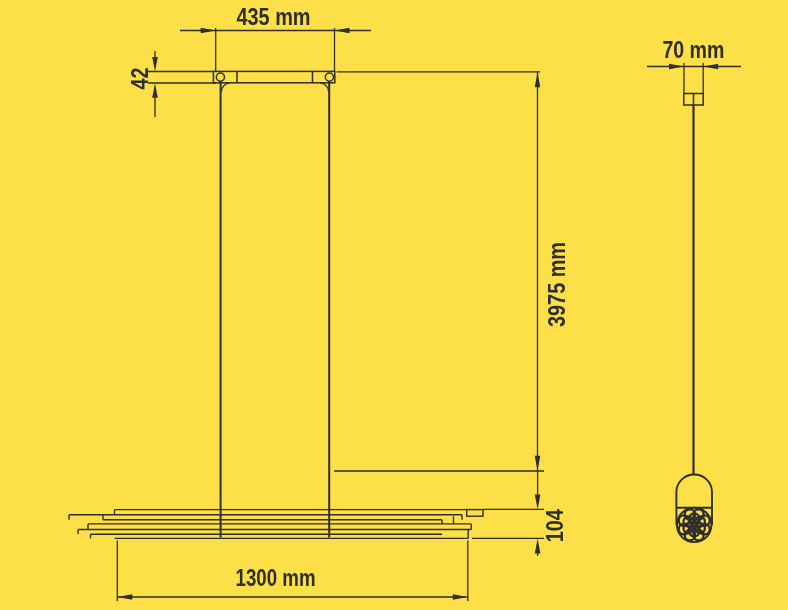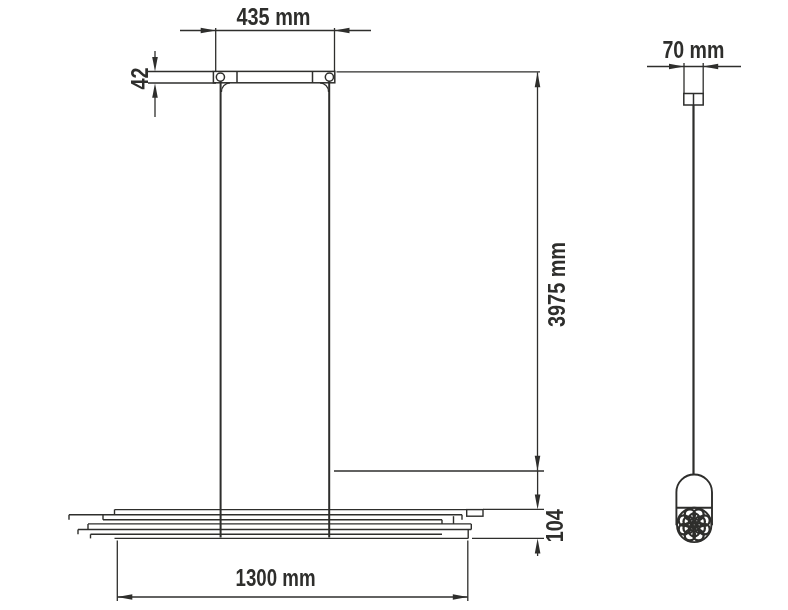--- a/index.html
+++ b/index.html
@@ -1,16 +1,16 @@
 <!DOCTYPE html>
 <html><head>
 <meta charset="utf-8">
 <style>
   html,body{margin:0;padding:0;background:#000;}
-  #stage{position:relative;width:788px;height:610px;background:#ffffff;overflow:hidden;}
+  #stage{position:relative;width:788px;height:610px;background:#fde047;overflow:hidden;}
   svg{position:absolute;left:0;top:0;}
   .t{font-family:"Liberation Sans",sans-serif;font-weight:bold;fill:#2e2e2c;}
 </style>
 </head>
 <body>
 
 <div id="stage">
 <svg width="788" height="610" viewBox="0 0 788 610">
   <g stroke="#2e2e2c" stroke-width="1.3" fill="none">
 

